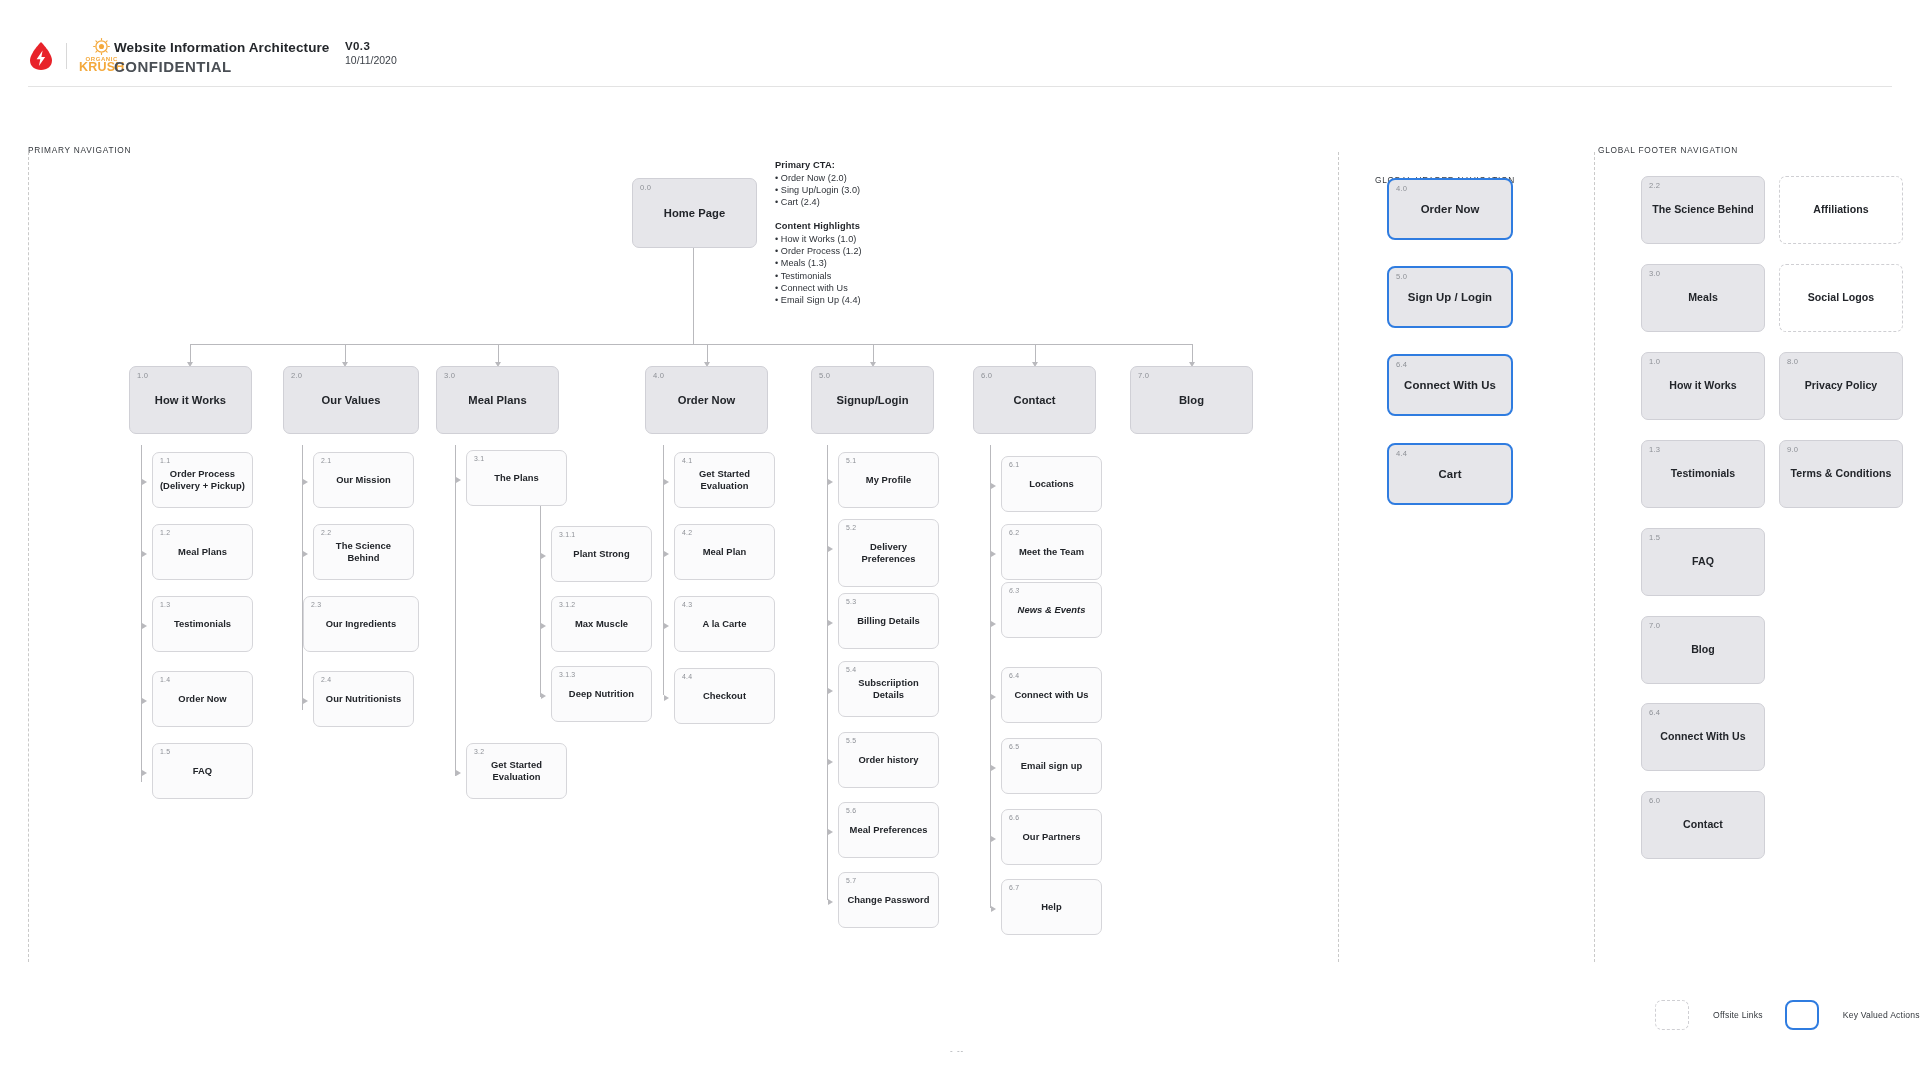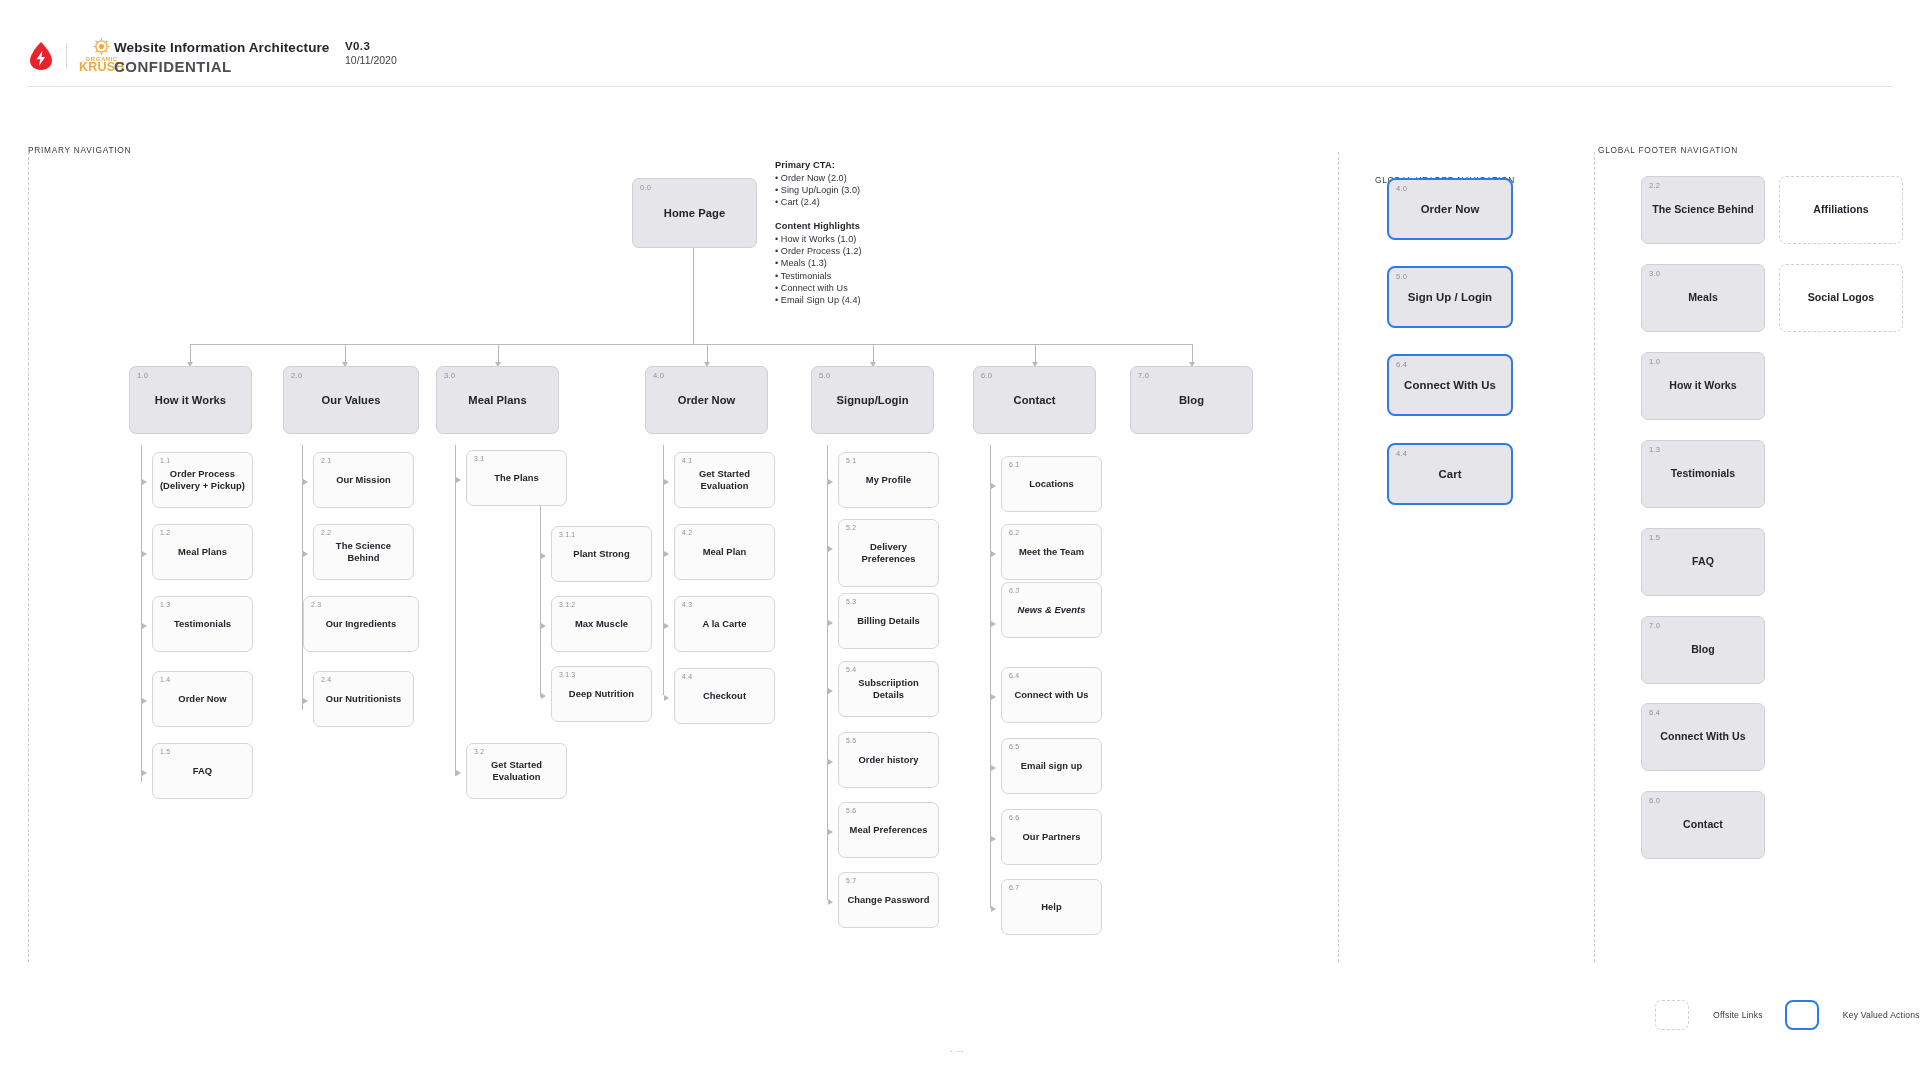--- a/index.html
+++ b/index.html
@@ -449,20 +449,28 @@
   </div>
 
   <div class="node footer-node offsite" style="left:1779px; top:264px; width:124px; height:68px;">
     <span class="num"></span>
     <span class="lbl">Social Logos</span>
   </div>
   <div class="node footer-node offsite" style="left:1779px; top:176px; width:124px; height:68px;">
     <span class="num"></span>
     <span class="lbl">Affiliations</span>
   </div>
+  <div class="node footer-node" style="left:1779px; top:352px; width:124px; height:68px;">
+    <span class="num">8.0</span>
+    <span class="lbl">Privacy Policy</span>
+  </div>
+  <div class="node footer-node" style="left:1779px; top:440px; width:124px; height:68px;">
+    <span class="num">9.0</span>
+    <span class="lbl">Terms &amp; Conditions</span>
+  </div>
 
   <div class="legend">
     <div class="legend-item">
       <span class="legend-swatch offsite"></span>
       <span class="legend-text">Offsite Links</span>
     </div>
     <div class="legend-item">
       <span class="legend-swatch key"></span>
       <span class="legend-text">Key Valued Actions</span>
     </div>

